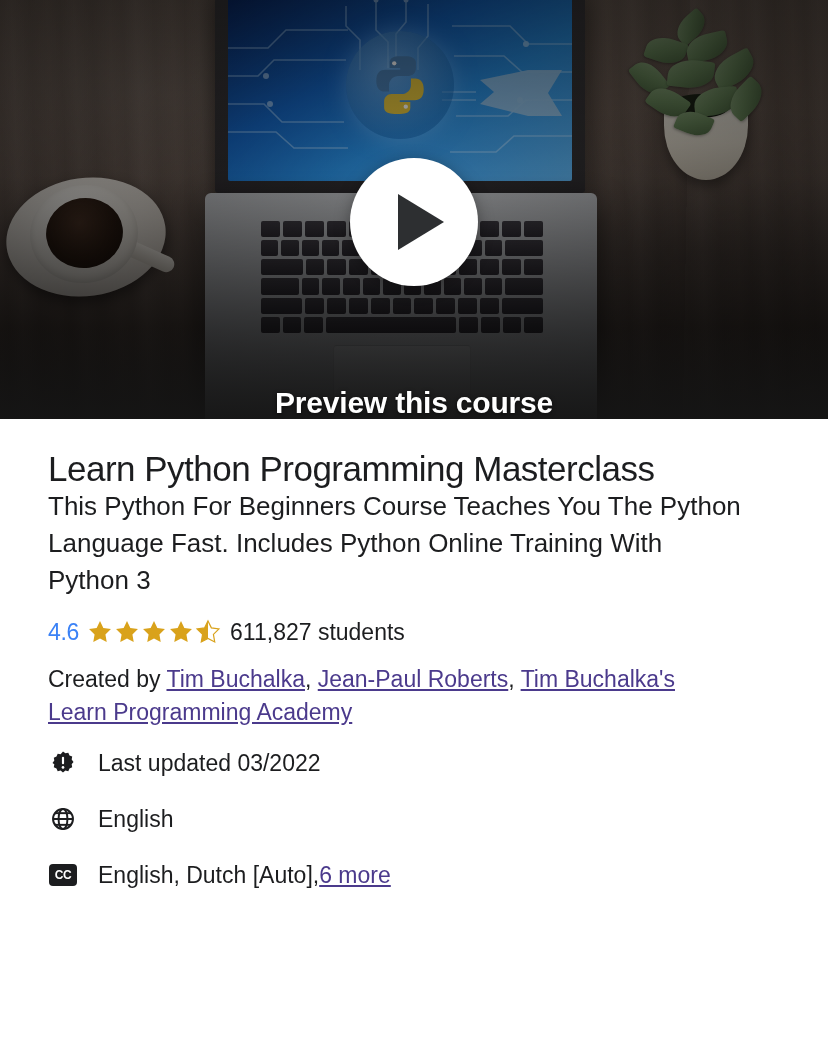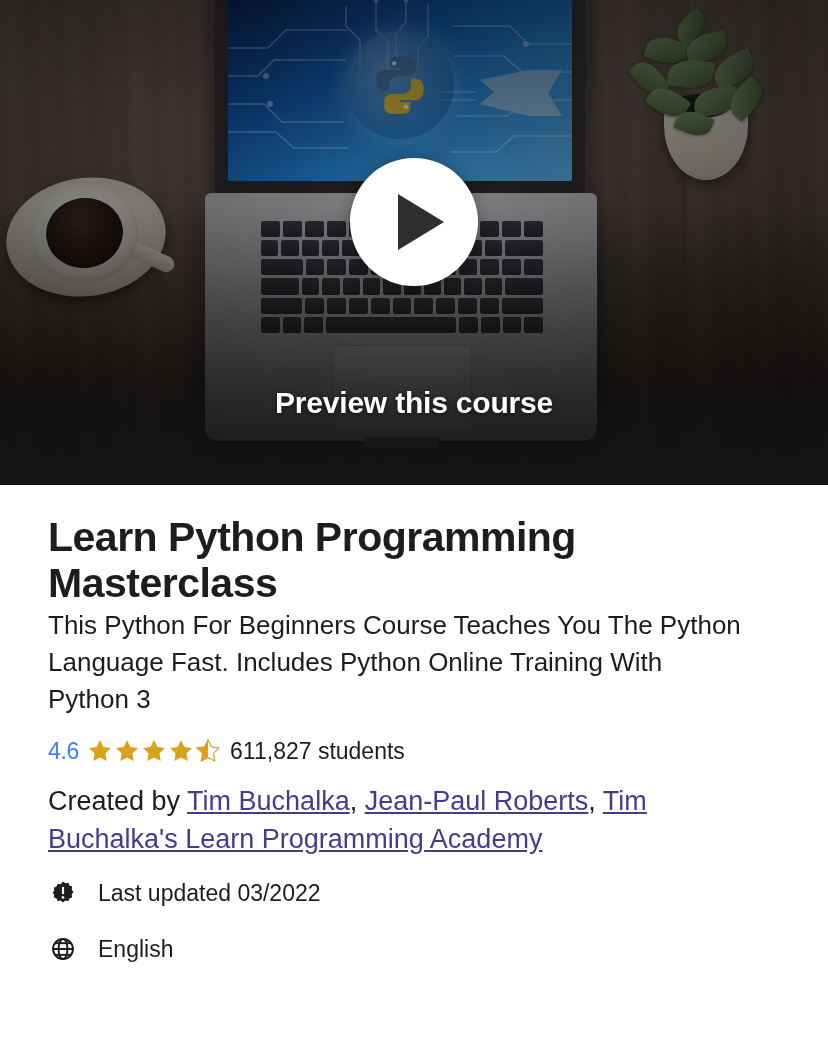--- a/index.html
+++ b/index.html
@@ -11,21 +11,21 @@
     background: #ffffff;
     font-family: "Liberation Sans", sans-serif;
     -webkit-font-smoothing: antialiased;
     overflow: hidden;
   }
 
   
   .hero {
     position: relative;
     width: 828px;
-    height: 485px;
+    height: 419px;
     overflow: hidden;
     background: #2a2321;
     cursor: pointer;
   }
 
   
   .desk {
     position: absolute;
     inset: 0;
     background:
@@ -221,23 +221,23 @@
     letter-spacing: -0.2px;
     text-shadow: 0 1px 4px rgba(0,0,0,0.6);
   }
 
   
   .details {
     padding: 30px 48px 0 48px;
   }
 
   .course-title {
-    font-size: 41px;
+    font-size: 35px;
     line-height: 1.12;
-    font-weight: bold;
+    font-weight: normal;
     color: #1c1d1f;
     letter-spacing: -0.5px;
     max-width: 640px;
   }
 
   .course-headline {
     font-size: 26px;
     line-height: 1.42;
     color: #1c1d1f;
     max-width: 700px;
@@ -261,21 +261,21 @@
   .ratings-link {
     color: #4b3a8c;
     text-decoration: underline;
     margin-right: 18px;
     cursor: pointer;
   }
   .students { color: #1c1d1f; }
 
   .creators {
     margin-top: 17px;
-    font-size: 27px;
+    font-size: 23px;
     line-height: 1.42;
     color: #1c1d1f;
     max-width: 680px;
   }
   .creators a {
     color: #4b3a8c;
     text-decoration: underline;
     cursor: pointer;
   }
 
@@ -533,15 +533,22 @@
           <circle cx="12" cy="12" r="9.2"></circle>
           <ellipse cx="12" cy="12" rx="4.1" ry="9.2"></ellipse>
           <line x1="2.8" y1="12" x2="21.2" y2="12"></line>
           <line x1="4.3" y1="6.6" x2="19.7" y2="6.6"></line>
           <line x1="4.3" y1="17.4" x2="19.7" y2="17.4"></line>
         </svg>
       </span>
       <span>English</span>
     </div>
 
+    <div class="meta-row">
+      <span class="meta-icon">
+        <span class="cc-badge">CC</span>
+      </span>
+      <span>English, Dutch [Auto], </span>
+        <a>6 more</a>
+    </div>
 
   </div>
 </div>
 
 </body></html>

